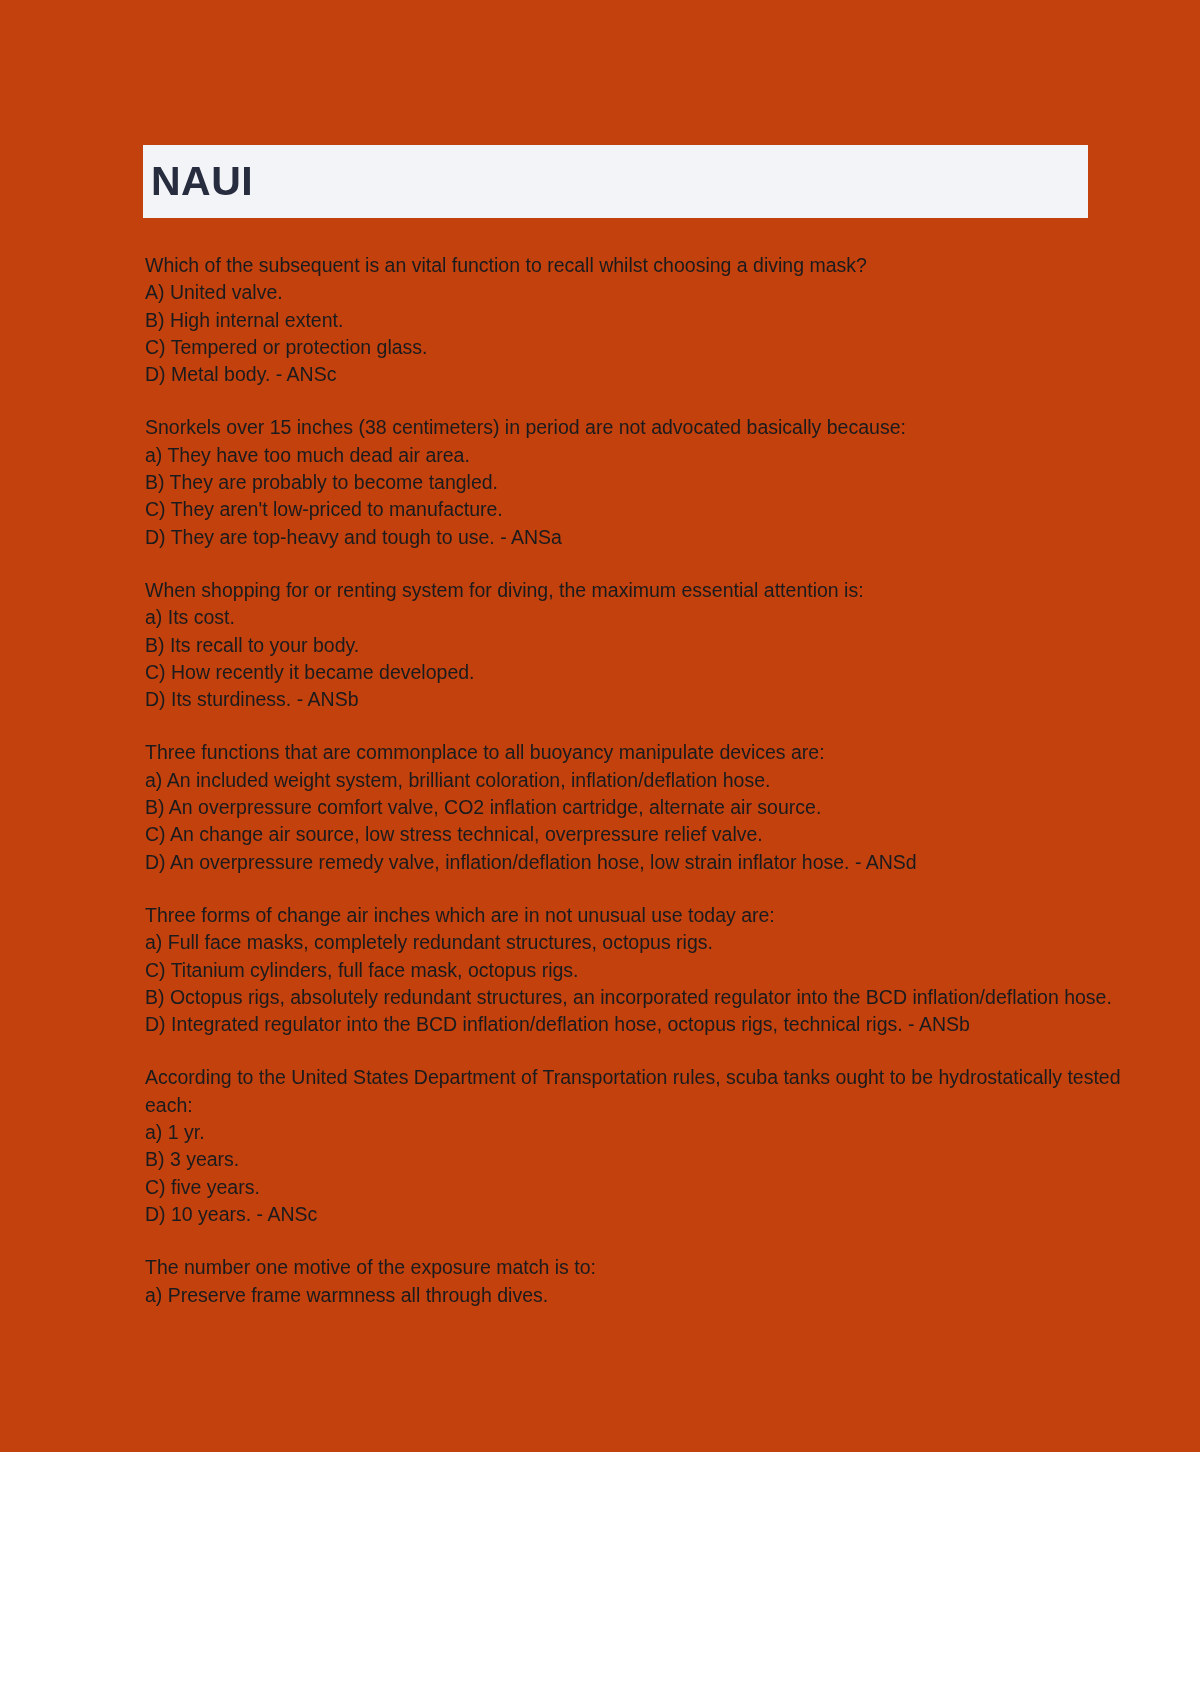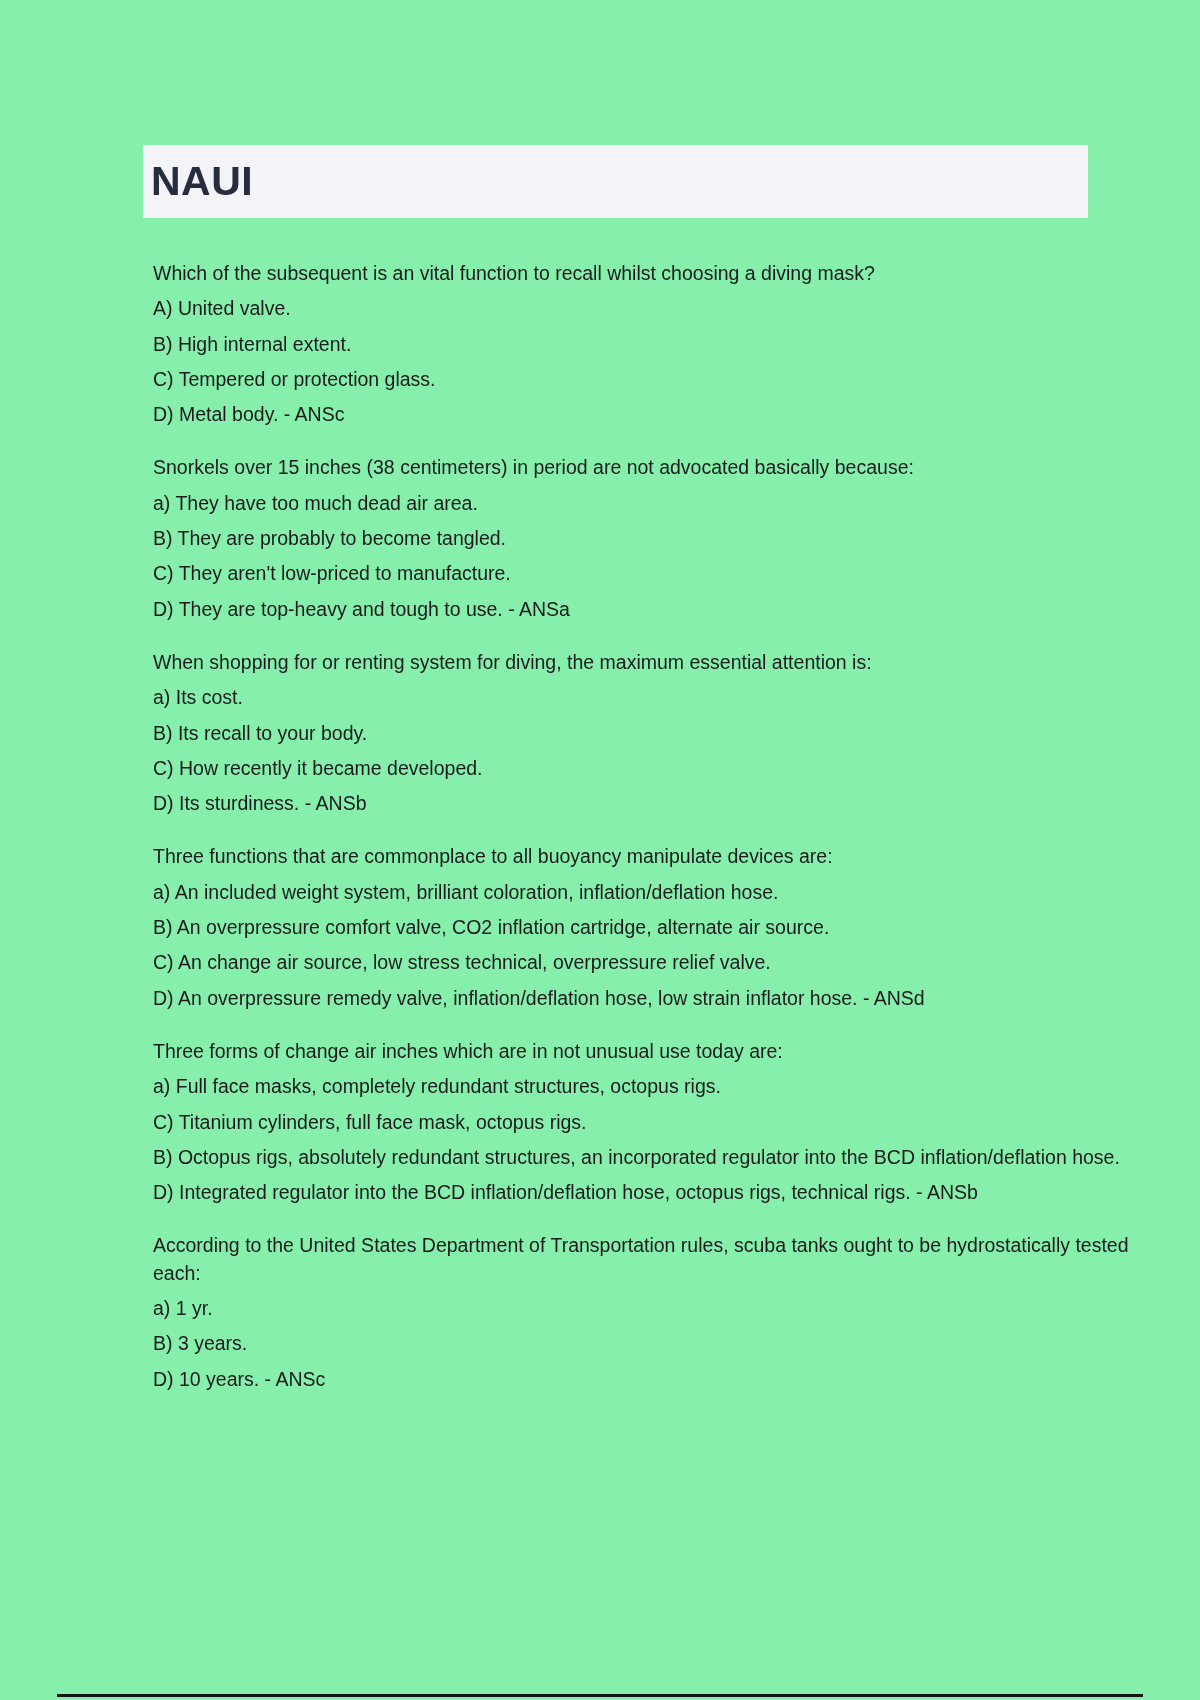--- a/index.html
+++ b/index.html
@@ -3,22 +3,22 @@
 <meta charset="utf-8">
 <style>
   html, body {
     margin: 0;
     padding: 0;
     background: #ffffff;
   }
   .page {
     position: relative;
     width: 1200px;
-    height: 1700px;
-    background: #86efac;
+    height: 1452px;
+    background: #c2410c;
     overflow: hidden;
     font-family: "Liberation Sans", "DejaVu Sans", sans-serif;
     color: var(--text-color, #1b1b1d);
   }
   .title-banner {
     position: absolute;
     left: 143px;
     top: 145px;
     width: 945px;
     height: 73px;
@@ -39,21 +39,21 @@
   .content {
     position: absolute;
     left: 145px;
     top: 252px;
     width: 1010px;
   }
   .question-block {
     margin: 0 0 26px 0;
   }
   .content p {
-    margin: 8px;
+    margin: 0;
     font-size: 19.5px;
     line-height: 27.3px;
     color: var(--text-color, #1b1b1d);
   }
   .footer-divider {
     position: absolute;
     left: 57px;
     top: 1694px;
     width: 1086px;
     height: 3px;
@@ -103,19 +103,24 @@
         <p>Three forms of change air inches which are in not unusual use today are:</p>
         <p>a) Full face masks, completely redundant structures, octopus rigs.</p>
         <p>C) Titanium cylinders, full face mask, octopus rigs.</p>
         <p>B) Octopus rigs, absolutely redundant structures, an incorporated regulator into the BCD inflation/deflation hose.</p>
         <p>D) Integrated regulator into the BCD inflation/deflation hose, octopus rigs, technical rigs. - ANSb</p>
       </div>
       <div class="question-block">
         <p>According to the United States Department of Transportation rules, scuba tanks ought to be hydrostatically tested each:</p>
         <p>a) 1 yr.</p>
         <p>B) 3 years.</p>
+        <p>C) five years.</p>
         <p>D) 10 years. - ANSc</p>
+      </div>
+      <div class="question-block">
+        <p>The number one motive of the exposure match is to:</p>
+        <p>a) Preserve frame warmness all through dives.</p>
       </div>
     </div>
 
   <div class="footer-divider"></div>
 
 </div>
 
 </body></html>

